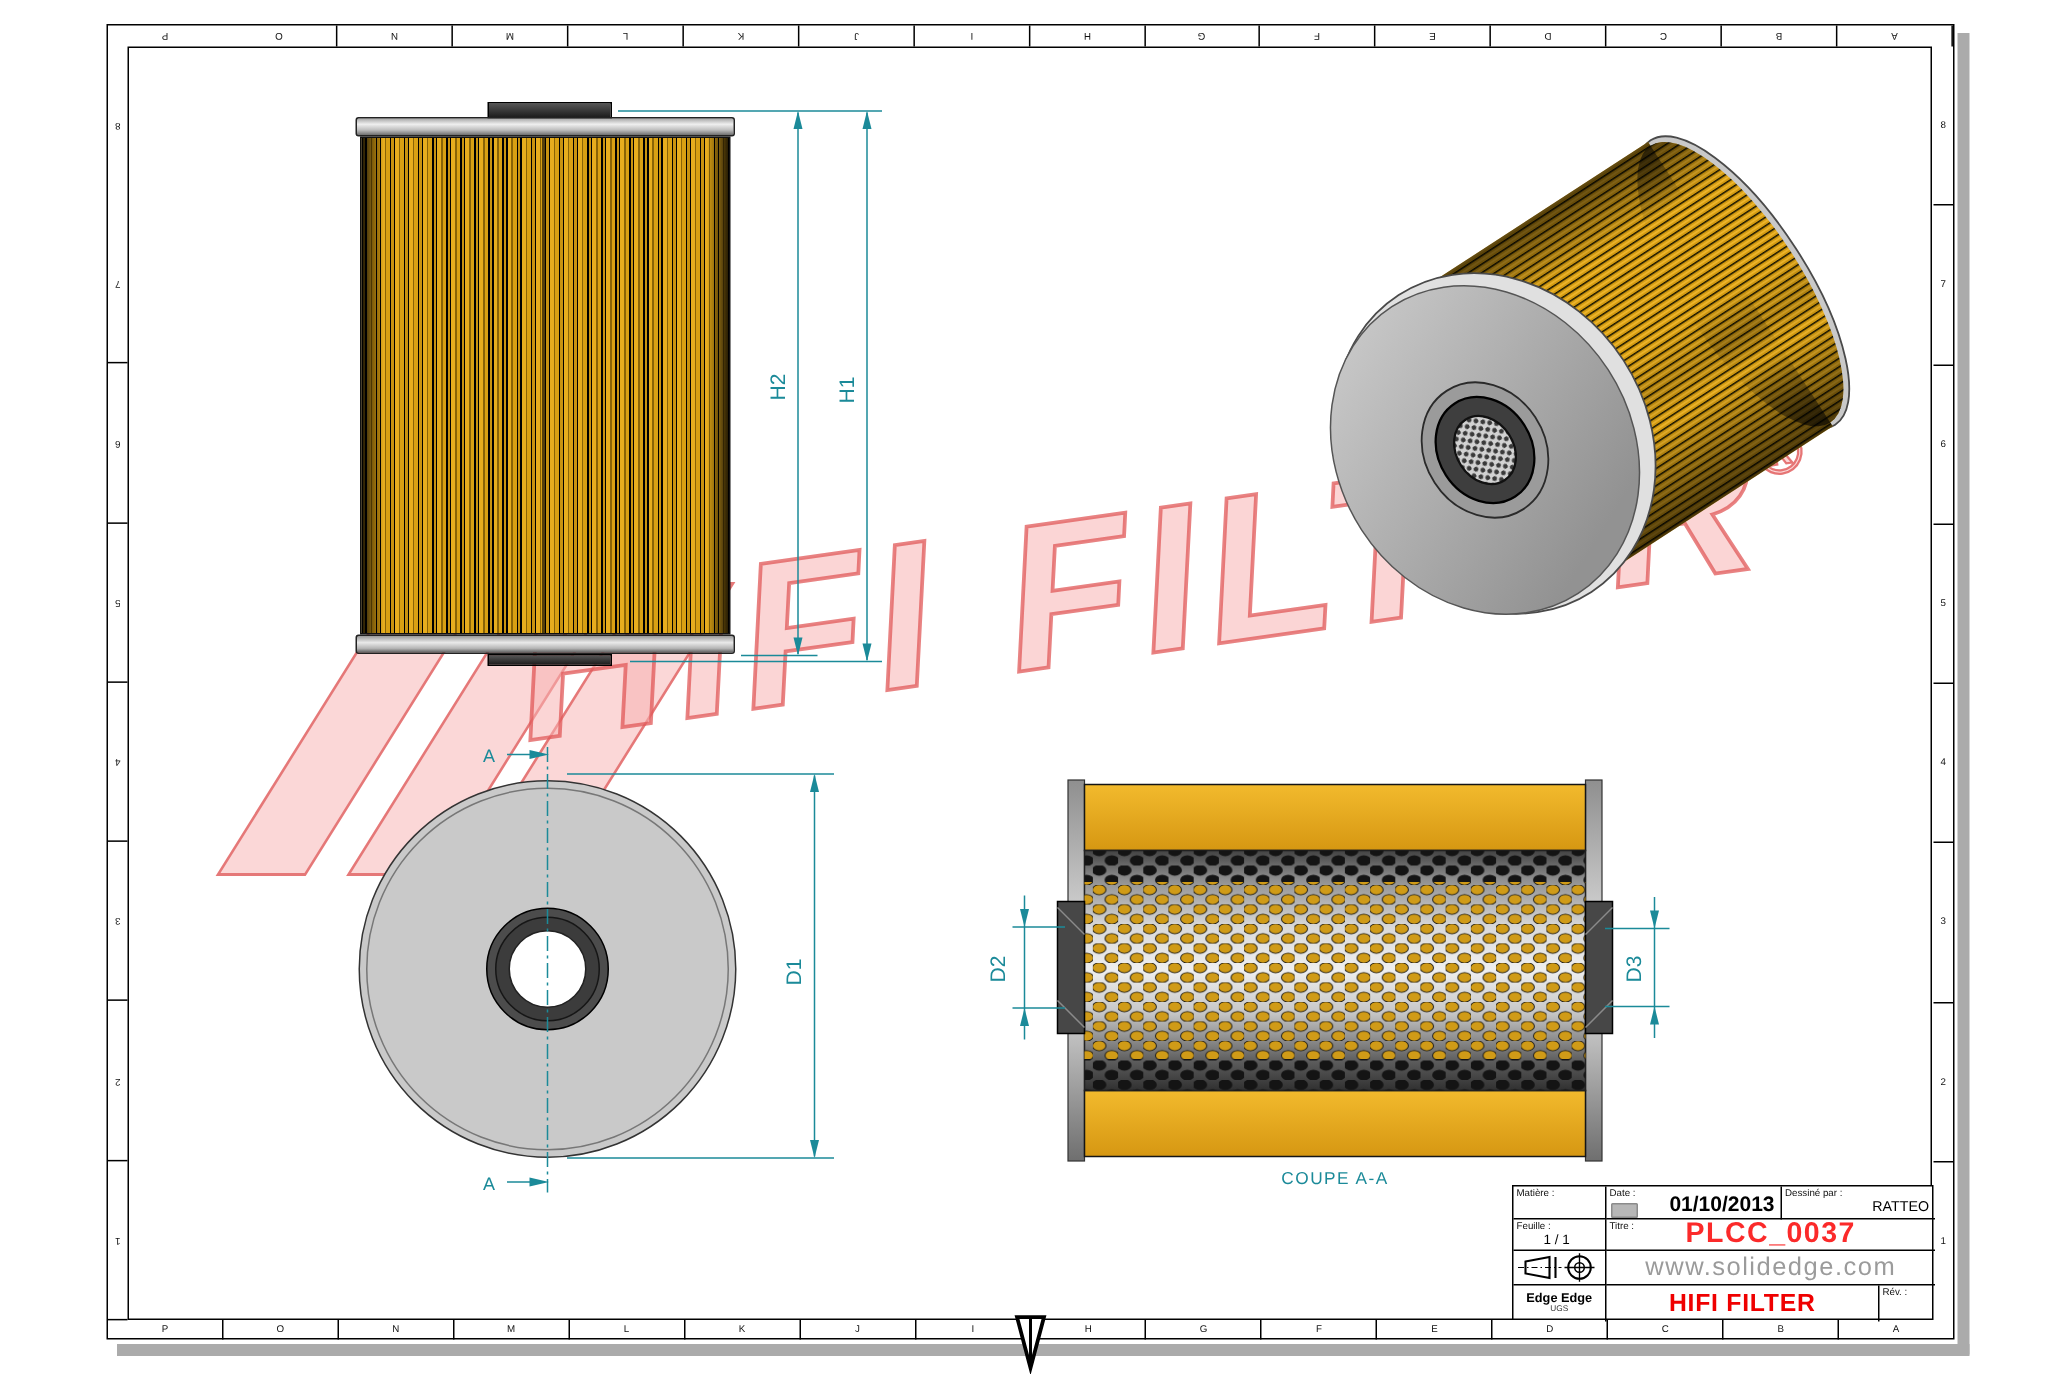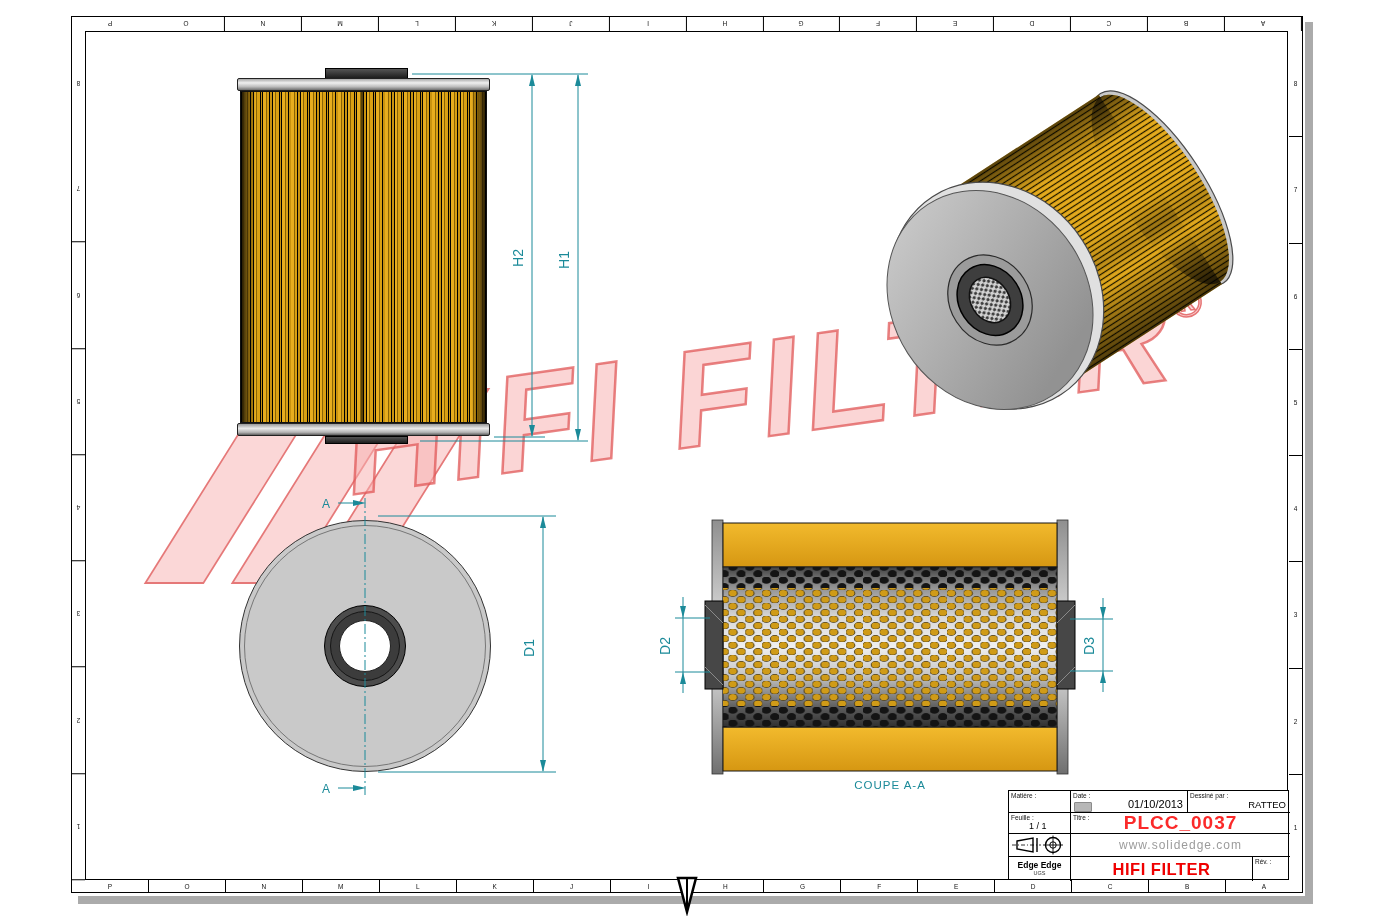--- a/index.html
+++ b/index.html
@@ -55,21 +55,21 @@
   .hub-ring::after{content:"";position:absolute;inset:5px;border-radius:50%;border:1px solid #161616;background:#3c3c3c;}
   .hub-hole{width:52px;height:52px;border-radius:50%;background:#fff;border:1.5px solid #222;box-sizing:border-box;z-index:3;}
 
   
   .tb{left:1008px;top:790px;width:281px;height:90px;border:1.5px solid #000;box-sizing:border-box;
       background:#fff;z-index:6;font-family:"Liberation Sans",sans-serif;}
   .tb .cell{position:absolute;box-sizing:border-box;border-right:1px solid #000;border-bottom:1px solid #000;overflow:hidden;}
   .tb .lbl{position:absolute;left:2px;top:1px;font-size:6.5px;color:#111;}
   .red-title{color:#fb2a2a;font-weight:bold;font-size:19px;letter-spacing:1px;}
   .red-co{color:#ef0000;font-weight:bold;font-size:16.5px;letter-spacing:.5px;}
-  .site{color:#9b9b9b;font-size:12px;letter-spacing:1px;}
+  .site{color:#9b9b9b;font-size:17px;letter-spacing:1px;}
   .ctr{display:flex;align-items:center;justify-content:center;height:100%;}
 
   
   svg.overlay{left:0;top:0;z-index:4;pointer-events:none;}
   .iso-svg{z-index:2;}
   .sect-svg{z-index:2;}
   .marker{z-index:7;}
 </style>
 </head>
 <body>
@@ -300,21 +300,21 @@
     <line x1="15" y1="2" x2="15" y2="34" stroke="#000" stroke-width="2"></line>
   </svg>
 
   <div class="abs tb">
     <div class="cell" style="left:0;top:0;width:62px;height:22px;">
       <span class="lbl">Matière :</span>
     </div>
     <div class="cell" style="left:62px;top:0;width:117px;height:22px;">
       <span class="lbl">Date :</span>
       <span class="abs" style="left:3px;top:11px;width:16px;height:8px;background:#b7b7b7;border:1px solid #8b8b8b;border-radius:1px;"></span>
-      <span class="abs" style="right:4px;bottom:2px;font-size:11px;">01/10/2013</span>
+      <span class="abs" style="right:4px;bottom:2px;font-size:14px;font-weight:bold;">01/10/2013</span>
     </div>
     <div class="cell" style="left:179px;top:0;width:102px;height:22px;border-right:none;">
       <span class="lbl">Dessiné par :</span>
       <span class="abs" style="right:4px;bottom:2px;font-size:9.5px;">RATTEO</span>
     </div>
     <div class="cell" style="left:0;top:22px;width:62px;height:21px;">
       <span class="lbl">Feuille :</span>
       <span class="abs" style="left:20px;bottom:2px;font-size:9px;">1 / 1</span>
     </div>
     <div class="cell" style="left:62px;top:22px;width:219px;height:21px;border-right:none;">

